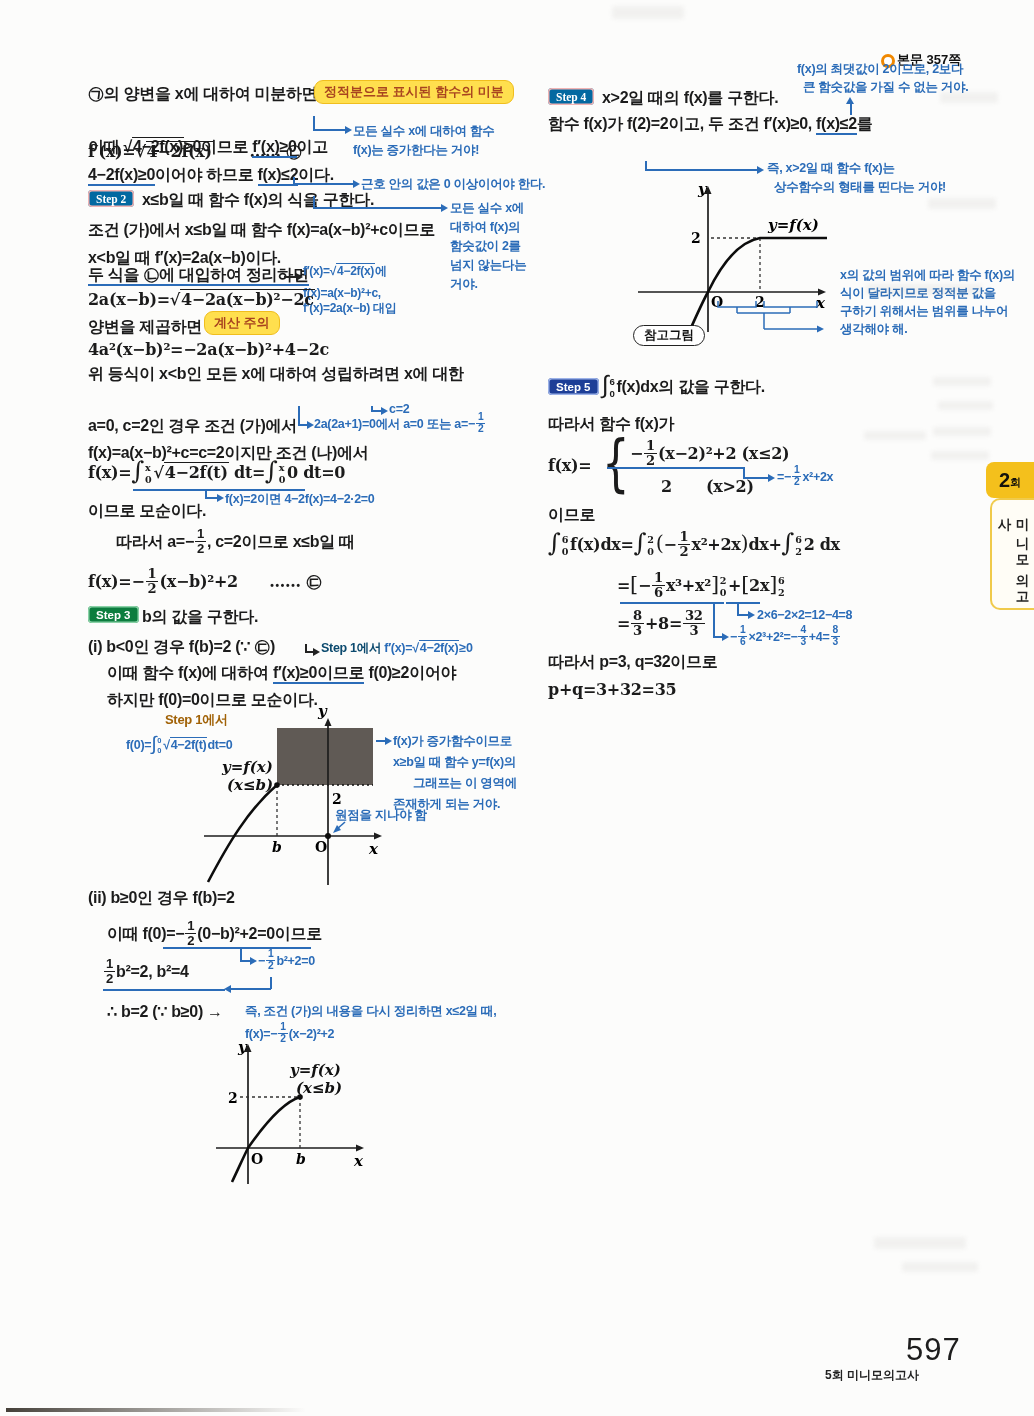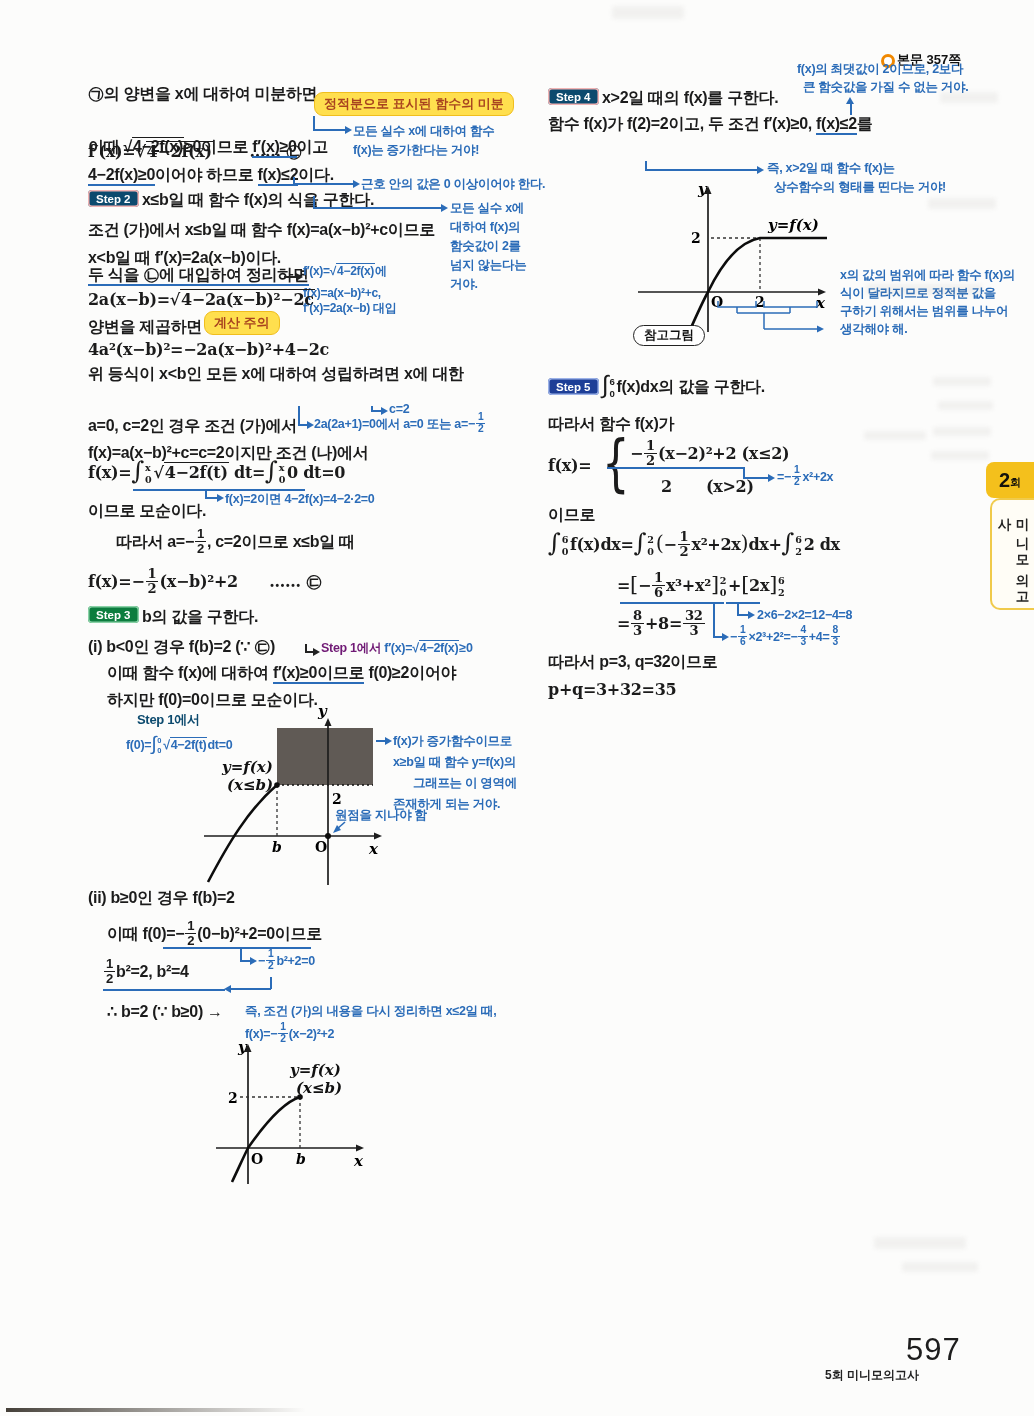--- a/index.html
+++ b/index.html
@@ -1,31 +1,31 @@
 <!DOCTYPE html>
 <html><head>
 <meta charset="utf-8">
 <style>
   html,body{margin:0;padding:0;background:#e8e8e8;}
   #page{position:relative;width:1034px;height:1416px;background:#fcfcfb;overflow:hidden;
         font-family:"Liberation Sans",sans-serif;color:#1b1b1b;}
   .ln{position:absolute;white-space:nowrap;font-size:16px;font-weight:700;letter-spacing:-0.3px;line-height:1.25;color:#1b1b1b;}
   .fm{font-family:"DejaVu Serif",serif;font-weight:600;}
   .ann{position:absolute;white-space:nowrap;font-size:12.5px;font-weight:700;letter-spacing:-0.3px;color:#2b6cb8;line-height:1.2;}
-  .annk{color:#0c4a6e;}
-  .nav{color:#701a75;font-weight:700;}
+  .annk{color:#a16207;margin-left:28px;}
+  .nav{color:#0c4a6e;font-weight:700;}
   .rad{border-top:1.4px solid currentColor;padding:0 1px;}
   .ulb{border-bottom:2px solid #2b6cb8;padding-bottom:1px;}
   .big{font-size:1.55em;font-weight:400;vertical-align:middle;position:relative;top:-2px;}
   .bigp{font-size:1.3em;font-weight:400;}
   .frac{display:inline-flex;flex-direction:column;vertical-align:middle;text-align:center;line-height:1.05;font-size:0.82em;margin:0 1px;position:relative;top:-1px;}
   .frac .num{border-bottom:1.3px solid currentColor;padding:0 2px;}
   .ss{display:inline-flex;flex-direction:column;justify-content:space-between;vertical-align:middle;font-size:0.6em;line-height:1.25;margin:0 2px 0 1px;}
   .badge{position:absolute;font-size:11.5px;font-weight:700;color:#fff;padding:2.5px 8px;border-radius:4px;white-space:nowrap;}
-  .b-red{background:#0c4a6e;box-shadow:inset 0 0 0 1.5px #f2b4b4;}
+  .b-red{background:#0369a1;box-shadow:inset 0 0 0 1.5px #f2b4b4;font-family:Liberation Serif, serif;}
   .b-green{background:#0c7d3e;box-shadow:inset 0 0 0 1.5px #8ad2a7;}
   .b-navy{background:#1d3e97;box-shadow:inset 0 0 0 1.5px #9cb2e8;}
   .co{position:absolute;background:#ffdf4e;border:1.5px solid #f0be1e;border-radius:9px;padding:2px 9px;font-size:13px;font-weight:700;color:#a8431f;white-space:nowrap;}
   .stamp{position:absolute;border:1.6px solid #222;border-radius:13px;padding:1px 10px;font-size:12.5px;font-weight:700;color:#111;background:#fff;white-space:nowrap;}
   .hln{position:absolute;height:1.6px;background:#2b6cb8;}
   .vln{position:absolute;width:1.6px;background:#2b6cb8;}
   .hln.k{background:#222;}.vln.k{background:#222;}
   .tr{position:absolute;width:0;height:0;border:4px solid transparent;}
   .tr.r{border-left:7px solid #2b6cb8;border-right:0;}
   .tr.l{border-right:7px solid #2b6cb8;border-left:0;}
@@ -51,21 +51,21 @@
   .brace{position:absolute;font-size:62px;font-weight:400;font-family:"DejaVu Sans",sans-serif;
          transform:scaleX(.7);color:#1b1b1b;line-height:1;}
   svg text{font-family:"DejaVu Serif",serif;font-weight:700;}
 </style>
 </head>
 <body>
 
 <div id="page">
 
   <div class="ln" style="left:88px;top:84px;">㉠의 양변을 x에 대하여 미분하면</div>
-  <div class="co" style="left:314px;top:92px;">정적분으로 표시된 함수의 미분</div>
+  <div class="co" style="left:314px;top:80px;">정적분으로 표시된 함수의 미분</div>
 
   <div class="ln fm" style="left:88px;top:118px;margin-top:24px;"><span>f′(x)=</span><span>√</span><span class="rad">4−2f(x)</span><span>　　 …… ㉡</span></div>
   <div class="ln" style="left:88px;top:137px;"><span>이때 </span><span>√</span><span class="rad">4−2f(x)</span><span>≥0이므로 </span><span class="ulb">f′(x)≥0</span><span>이고</span></div>
   <div class="ln" style="left:88px;top:165px;"><span class="ulb">4−2f(x)≥0</span><span>이어야 하므로 </span><span class="ulb">f(x)≤2</span><span>이다.</span></div>
 
   <div class="vln" style="left:313px;top:116px;height:14px;"></div>
   <div class="hln" style="left:313px;top:129px;width:32px;"></div>
   <div class="tr r" style="left:345px;top:126px;"></div>
   <div class="ann" style="left:353px;top:124px;">모든 실수 x에 대하여 함수</div>
   <div class="ann" style="left:353px;top:143px;">f(x)는 증가한다는 거야!</div>

